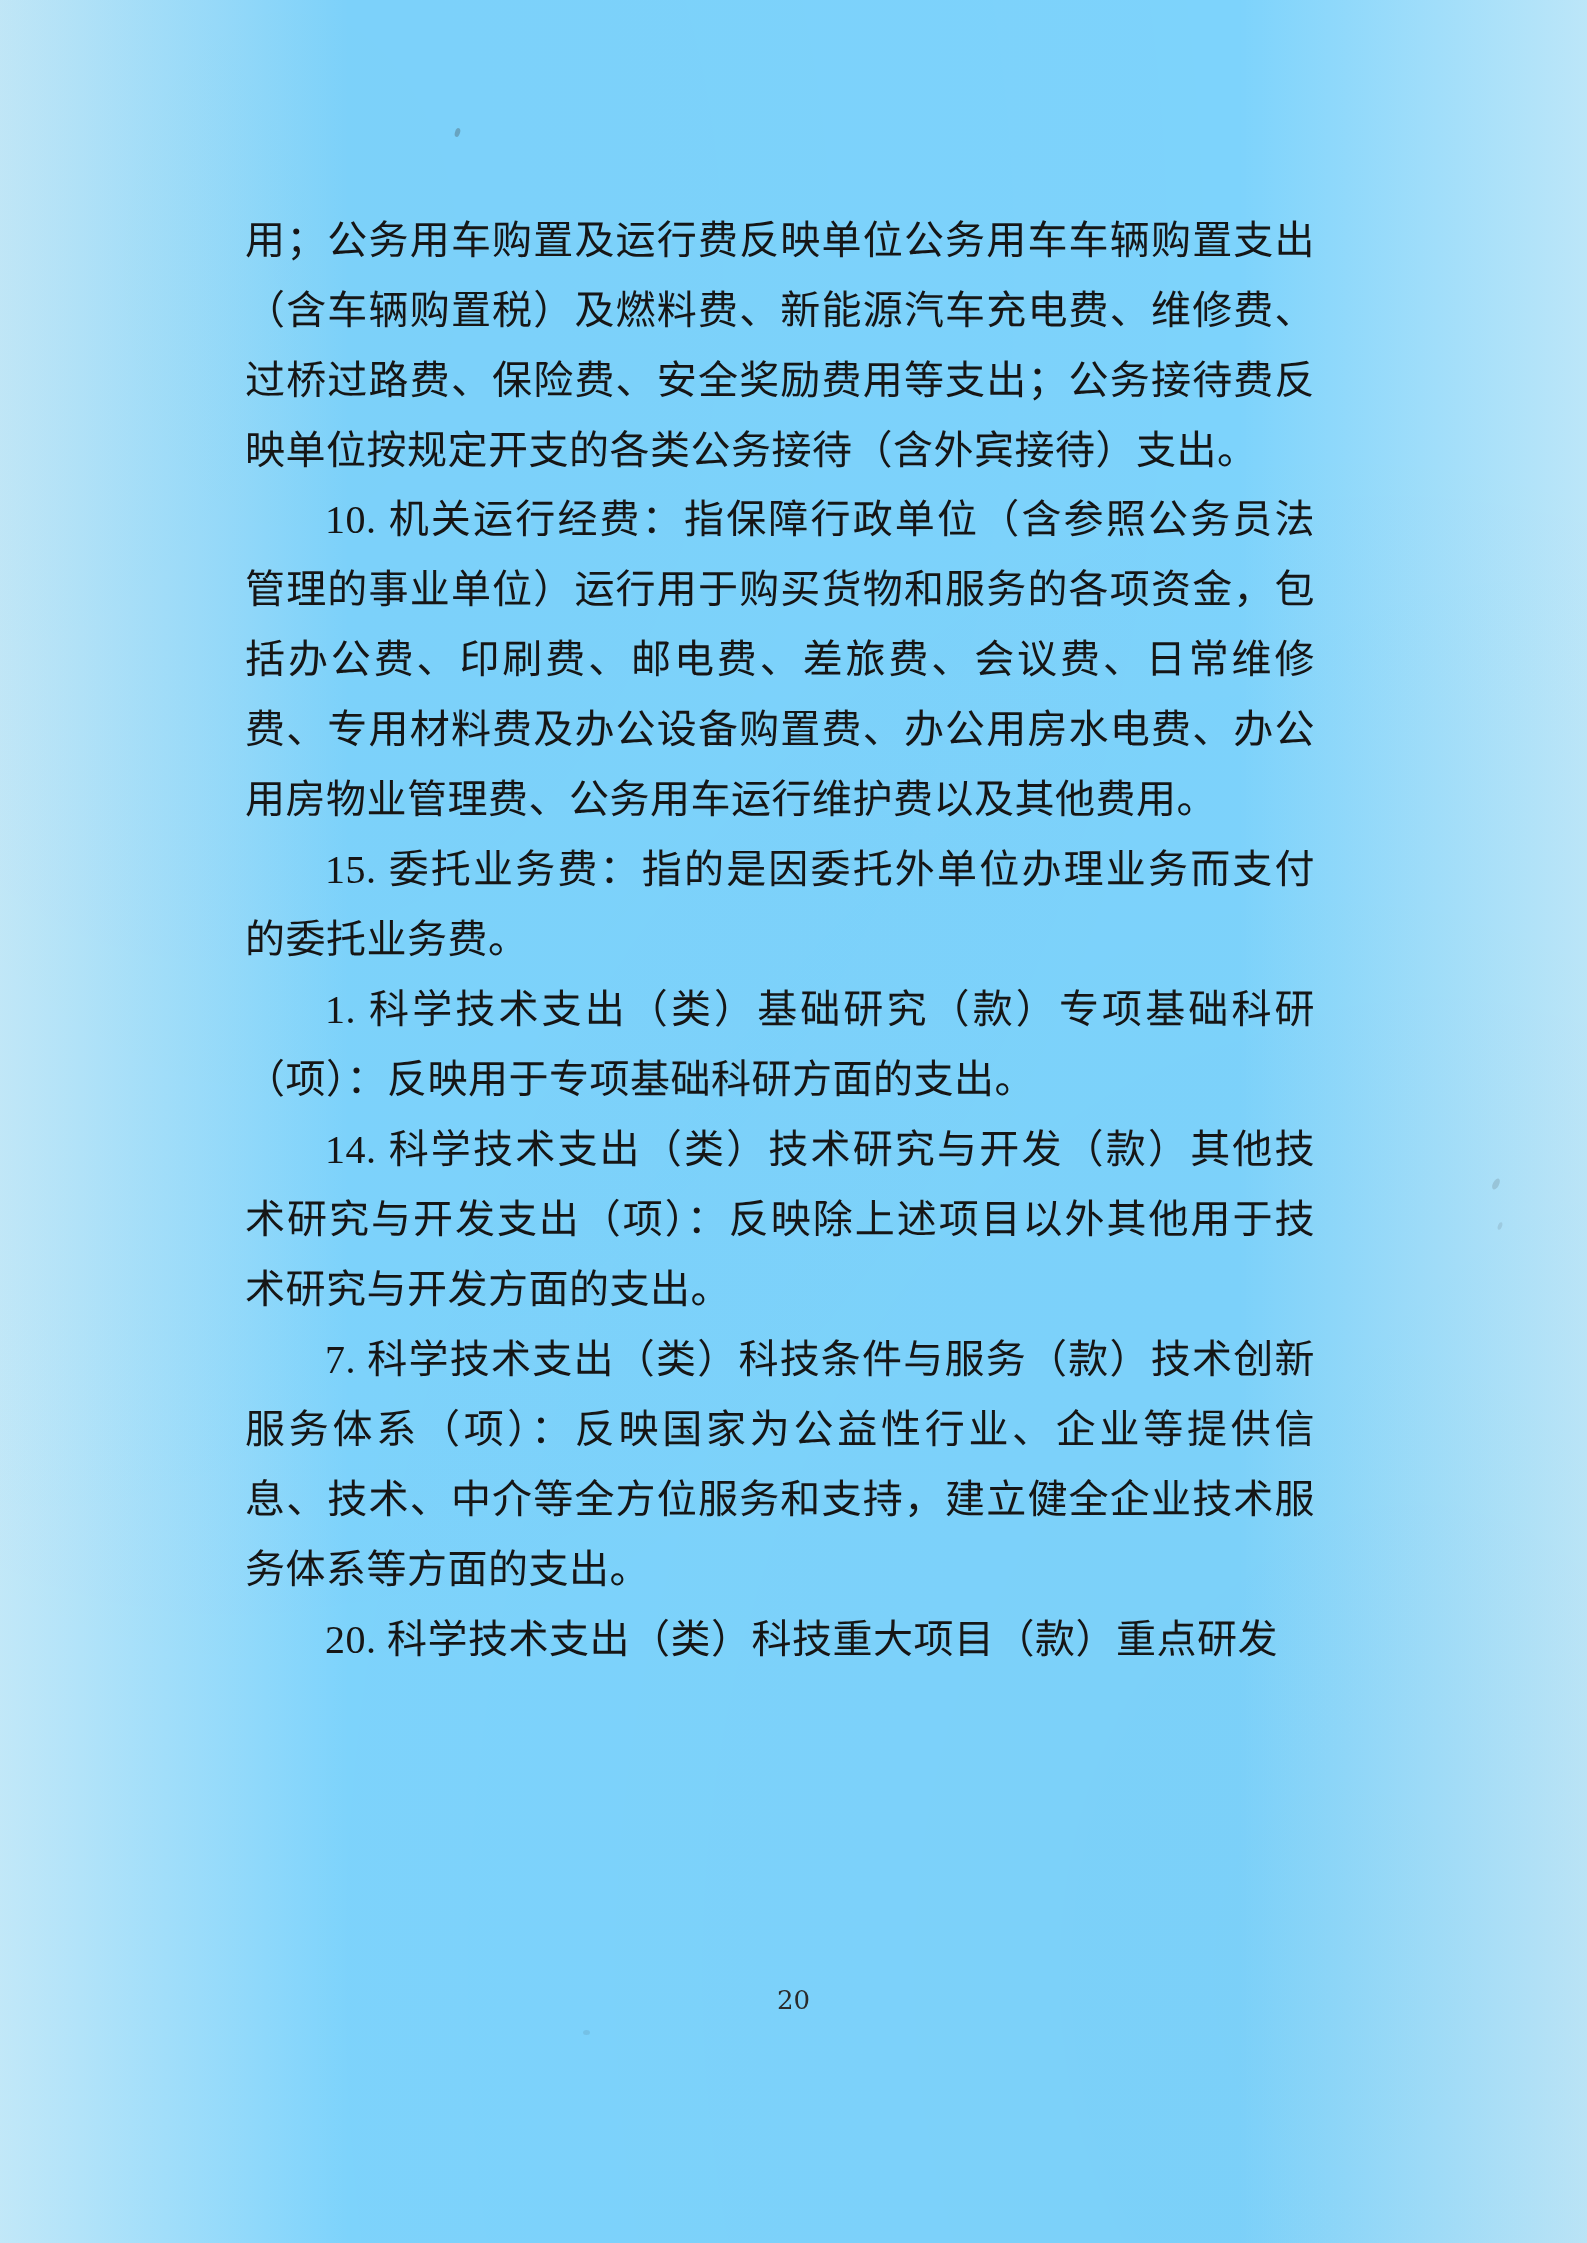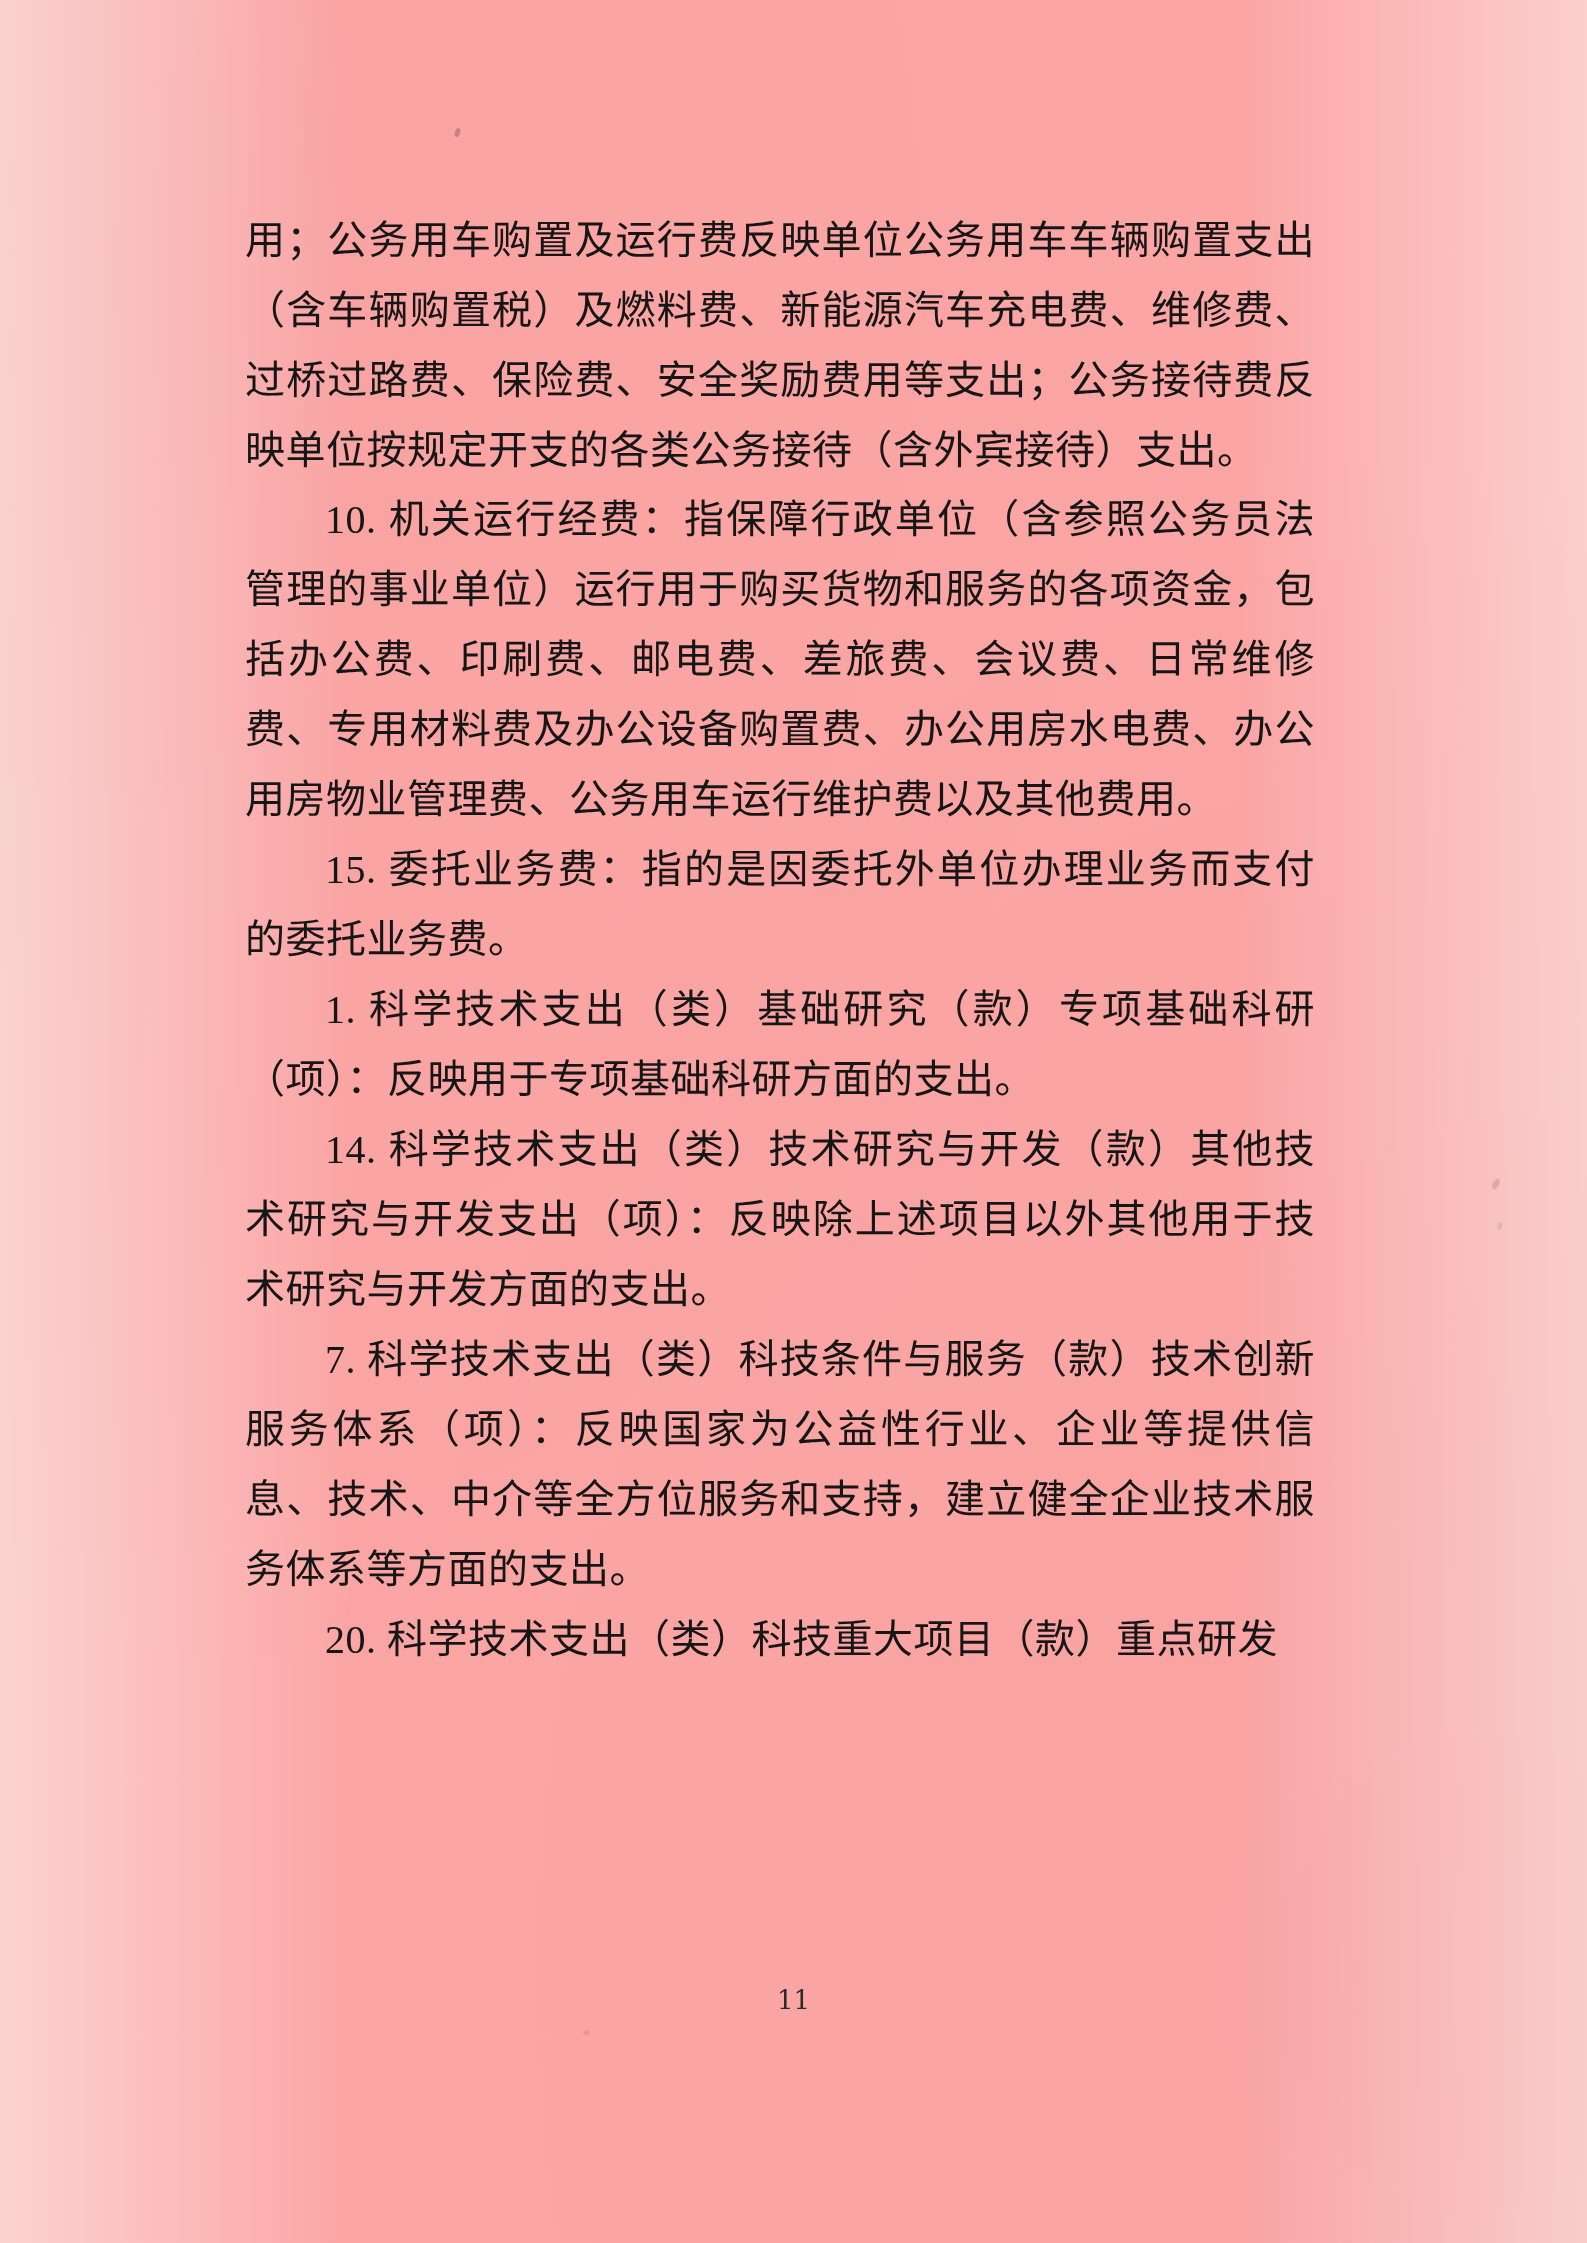--- a/index.html
+++ b/index.html
@@ -11,21 +11,21 @@
     width: 1587px;
     height: 2243px;
     position: relative;
     font-family: "DejaVu Serif", "Liberation Serif", serif;
     color: #1c1c1c;
     overflow: hidden;
   }
   .page {
     position: absolute;
     inset: 0;
-    background: #fca5a5;
+    background: #7dd3fc;
   }
   
   .page::before {
     content: "";
     position: absolute;
     inset: 0;
     background:
       radial-gradient(ellipse at 18% 12%, rgba(0,0,0,0.012), rgba(0,0,0,0) 60%),
       radial-gradient(ellipse at 85% 88%, rgba(0,0,0,0.014), rgba(0,0,0,0) 62%),
       linear-gradient(90deg, rgba(250,249,245,0.55), rgba(255,255,255,0) 22%, rgba(255,255,255,0) 78%, rgba(250,249,245,0.5));
@@ -88,14 +88,14 @@
   <div class="content">
     <p class="para">用；公务用车购置及运行费反映单位公务用车车辆购置支出（含车辆购置税）及燃料费、新能源汽车充电费、维修费、过桥过路费、保险费、安全奖励费用等支出；公务接待费反映单位按规定开支的各类公务接待（含外宾接待）支出。</p>
     <p class="para indent">10. 机关运行经费：指保障行政单位（含参照公务员法管理的事业单位）运行用于购买货物和服务的各项资金，包括办公费、印刷费、邮电费、差旅费、会议费、日常维修费、专用材料费及办公设备购置费、办公用房水电费、办公用房物业管理费、公务用车运行维护费以及其他费用。</p>
     <p class="para indent">15. 委托业务费：指的是因委托外单位办理业务而支付的委托业务费。</p>
     <p class="para indent">1. 科学技术支出（类）基础研究（款）专项基础科研（项）：反映用于专项基础科研方面的支出。</p>
     <p class="para indent">14. 科学技术支出（类）技术研究与开发（款）其他技术研究与开发支出（项）：反映除上述项目以外其他用于技术研究与开发方面的支出。</p>
     <p class="para indent">7. 科学技术支出（类）科技条件与服务（款）技术创新服务体系（项）：反映国家为公益性行业、企业等提供信息、技术、中介等全方位服务和支持，建立健全企业技术服务体系等方面的支出。</p>
     <p class="para indent">20. 科学技术支出（类）科技重大项目（款）重点研发</p>
   </div>
 
-  <div class="pagenum">11</div>
+  <div class="pagenum">20</div>
 </div>
 
 </body></html>

